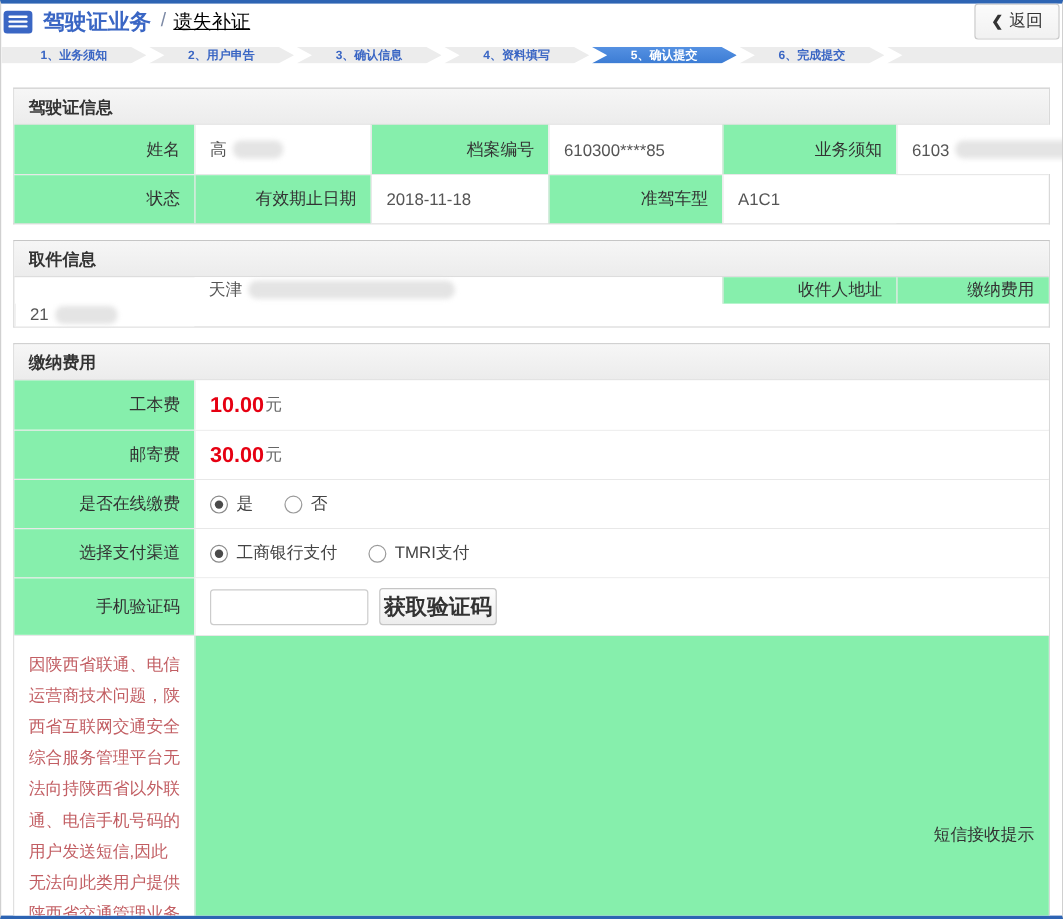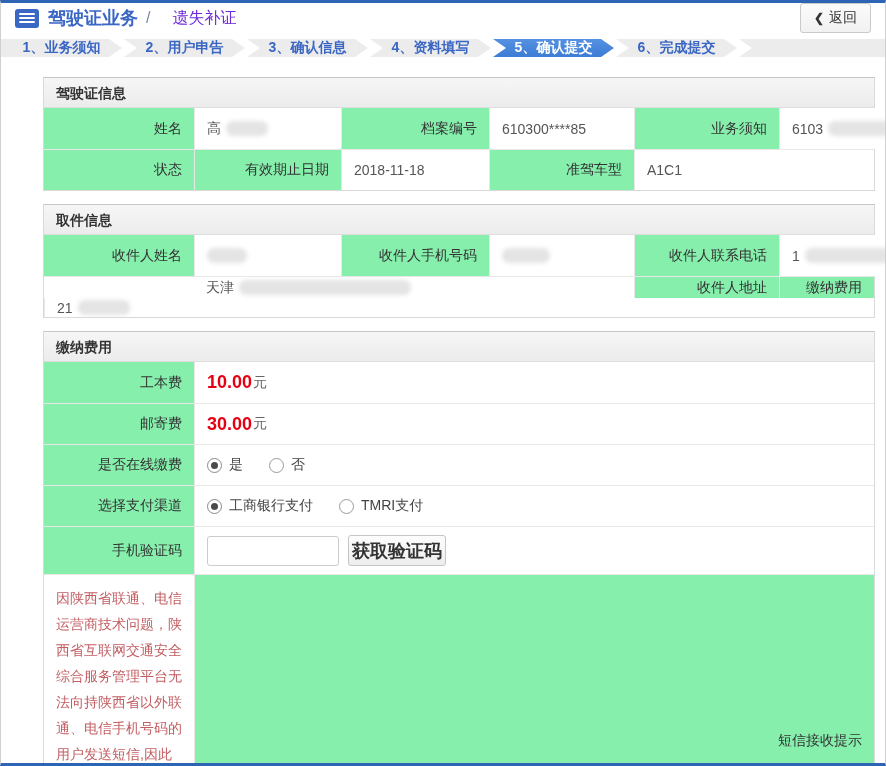--- a/index.html
+++ b/index.html
@@ -9,45 +9,45 @@
     width:886px; height:766px;
     border-top:3px solid #2d64b3;
     border-bottom:3px solid #2d64b3;
     border-left:1px solid #d0d0d0;
     border-right:1px solid #d0d0d0;
     display:flex; flex-direction:column;
     background:#fff; overflow:hidden;
   }
 
   
-  .header { display:flex; align-items:center; height:54px; padding:0 14px; }
+  .header { display:flex; align-items:center; height:54px; padding:0 2px; }
   .hdr-icon { width:24px; height:19px; background:#3a66c4; border-radius:3px;
     display:flex; flex-direction:column; justify-content:center; gap:2px; padding:3px 4px; }
   .hdr-icon i { display:block; height:2px; background:#fff; border-radius:1px; }
   .hdr-title { margin-left:9px; font-size:18px; font-weight:bold; color:#3a66c4; }
   .hdr-sep   { margin-left:8px; font-size:16px; color:#7d8aa5; }
-  .hdr-sub   { margin-left:22px; font-size:16px; color:#6d28d9; }
+  .hdr-sub   { margin-left:6px; font-size:16px; color:#000000;text-decoration:underline; }
   .back-btn { margin-left:auto; display:flex; align-items:center; gap:5px;
     background:linear-gradient(#fbfbfb,#f1f1f1); border:1px solid #c9c9c9; border-radius:3px;
     padding:5px 13px; font-size:14px; color:#333; cursor:pointer; }
   .back-btn .chev { font-size:12px; font-weight:bold; }
 
   
   .steps { display:flex; height:37px; margin-top:6px; }
   .step { flex:0 0 121px; margin-right:2px; display:flex; align-items:center; justify-content:center;
-    background:#ececec; color:#3a66c4; font-weight:bold; font-size:14px;
+    background:#ececec; color:#3a66c4; font-weight:bold; font-size:10px;
     clip-path:polygon(0 0, calc(100% - 13px) 0, 100% 50%, calc(100% - 13px) 100%, 0 100%, 13px 50%); }
   .step.first { clip-path:polygon(0 0, calc(100% - 13px) 0, 100% 50%, calc(100% - 13px) 100%, 0 100%); }
   .step.active { background:linear-gradient(#5591e2,#3c7cd4); color:#fff; }
   .step-filler { flex:1; background:#ececec;
     clip-path:polygon(0 0, 100% 0, 100% 100%, 0 100%, 13px 50%); }
 
   
   .content { flex:1; padding:20px 10px 0 10px; }
-  .section { border:1px solid #d9d9d9; border-top:1px solid #c6c6c6; margin-bottom:13px;margin-left:32px; }
+  .section { border:1px solid #d9d9d9; border-top:1px solid #c6c6c6; margin-bottom:13px; }
   .section-title { height:30px; line-height:30px; padding-left:12px; font-weight:bold; color:#333;
     background:linear-gradient(#f6f6f6,#ececec); border-bottom:1px solid #ddd; }
   .row { display:grid; grid-template-columns:150px 147px 148px 145px 145px 1fr; min-height:41px; }
   .row + .row { border-top:1px solid #e8e8e8; }
   .row2 { display:grid; grid-template-columns:150px 1fr; min-height:41px; }
   .row2 + .row2 { border-top:1px solid #e8e8e8; }
   .cell { display:flex; align-items:center; padding:0 12px; border-left:1px solid #e8e8e8; background:#fff; color:#555; }
   .row > .cell:first-child, .row2 > .cell:first-child { border-left:none; }
   .lbl { justify-content:flex-end; background:#86efac; font-weight:normal; color:#333; text-align:right; }
   .span3 { grid-column:2 / 5; }
@@ -134,35 +134,20 @@
         <div class="cell lbl">有效期止日期</div>
         <div class="cell">2018-11-18</div>
         <div class="cell lbl">准驾车型</div>
         <div class="cell">A1C1</div>
       </div>
     </div>
 
     <div class="section">
       <div class="section-title">取件信息</div>
       <div class="row">
-        <div class="cell lbl">收件人姓名</div>
-        <div class="cell">
-            <span class="blur" style="width:40px;margin-left:0"></span>
-          </div>
-        <div class="cell lbl">收件人手机号码</div>
-        <div class="cell">
-            <span class="blur" style="width:48px;margin-left:0"></span>
-          </div>
-        <div class="cell lbl">收件人联系电话</div>
-        <div class="cell">
-            <span>1</span>
-            <span class="blur" style="width:86px"></span>
-          </div>
-      </div>
-      <div class="row">
         <div class="cell span3">
             <span>天津</span>
             <span class="blur" style="width:172px"></span>
           </div>
         <div class="cell lbl">收件人地址</div>
         <div class="cell lbl">缴纳费用</div>
         <div class="cell">
             <span>21</span>
             <span class="blur" style="width:52px"></span>
           </div>

